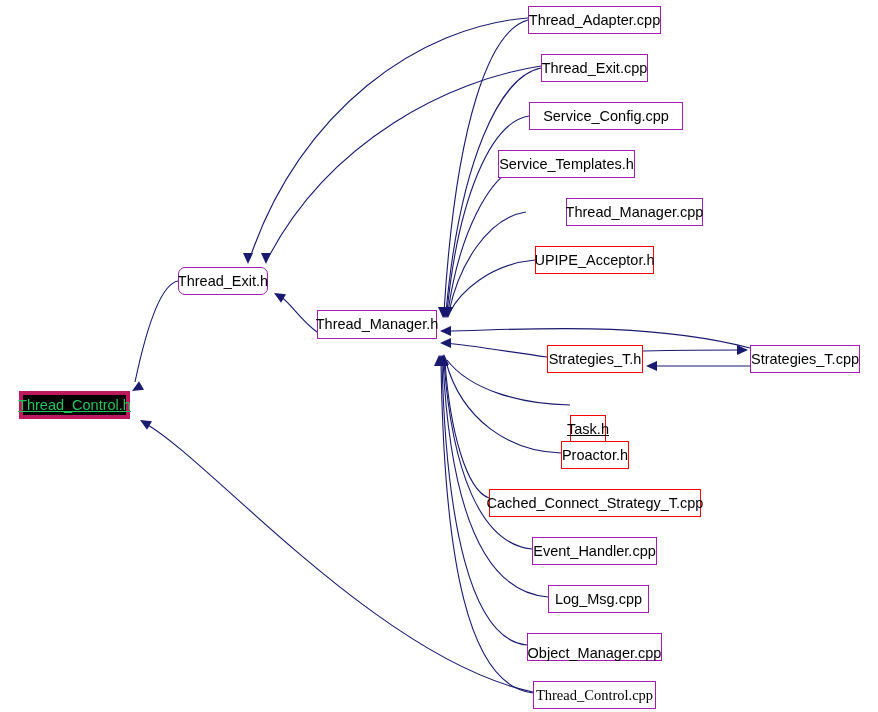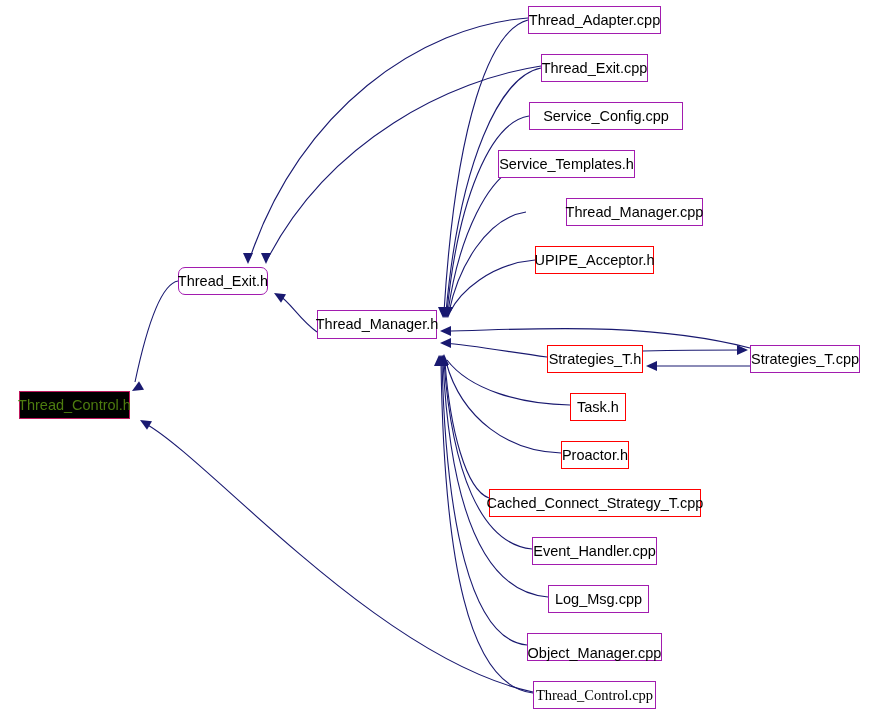--- a/index.html
+++ b/index.html
@@ -2,21 +2,21 @@
 <html><head>
 <meta charset="utf-8">
 <style>
   html,body{margin:0;padding:0;background:#ffffff;}
   body{font-family:"Liberation Sans",sans-serif;}
   #graph{position:relative;width:878px;height:712px;background:#ffffff;overflow:hidden;}
   #edges{position:absolute;left:0;top:0;width:878px;height:712px;}
   .node{position:absolute;box-sizing:border-box;display:flex;align-items:center;
         justify-content:center;background:#ffffff;border:1px solid #a21caf;
         font-size:14.5px;line-height:1;color:#000000;white-space:nowrap;z-index:5;}
-  .node.root{background:#000000;border:1px solid #be185d;color:#4d7c0f;}
+  .node.root{background:#000000;border:4px solid #be185d;color:#22c55e;text-decoration:underline;}
   .node.ext{border:1px solid #ff0000;}
 </style>
 </head>
 <body>
 
 <div id="graph" style="width: 878px; height: 712px; background: rgb(255, 255, 255);">
   <svg id="edges" viewBox="0 0 878 712" xmlns="http://www.w3.org/2000/svg" width="878" height="712">
       <path d="M178,281 C160,284 146,330 135,382" fill="none" stroke="#191970" stroke-width="1.1"></path>
       <polygon points="0,0 -11,-5 -11,5" fill="#191970" transform="translate(132,391) rotate(150)"></polygon>
       <path d="M533,692 C380,660 210,460 146,424" fill="none" stroke="#191970" stroke-width="1.1"></path>
@@ -88,21 +88,21 @@
     </div>
     <div class="node ext" style="left: 535px; top: 246px; width: 119px; height: 28px; border-color: rgb(255, 0, 0);">
       <span>UPIPE_Acceptor.h</span>
     </div>
     <div class="node ext" style="left: 547px; top: 345px; width: 96px; height: 28px; border-color: rgb(255, 0, 0);">
       <span>Strategies_T.h</span>
     </div>
     <div class="node" style="left: 750px; top: 345px; width: 110px; height: 28px;">
       <span>Strategies_T.cpp</span>
     </div>
-    <div class="node ext" style="left: 570px; top: 393px; width: 56px; height: 28px; border-color: rgb(255, 0, 0);">
+    <div class="node ext" style="left: 570px; top: 415px; width: 36px; height: 28px; border-color: rgb(255, 0, 0); text-decoration: underline;">
       <span>Task.h</span>
     </div>
     <div class="node ext" style="left: 561px; top: 441px; width: 68px; height: 28px; border-color: rgb(255, 0, 0);">
       <span>Proactor.h</span>
     </div>
     <div class="node ext" style="left: 489px; top: 489px; width: 212px; height: 28px; border-color: rgb(255, 0, 0);">
       <span>Cached_Connect_Strategy_T.cpp</span>
     </div>
     <div class="node" style="left: 532px; top: 537px; width: 125px; height: 28px;">
       <span>Event_Handler.cpp</span>

